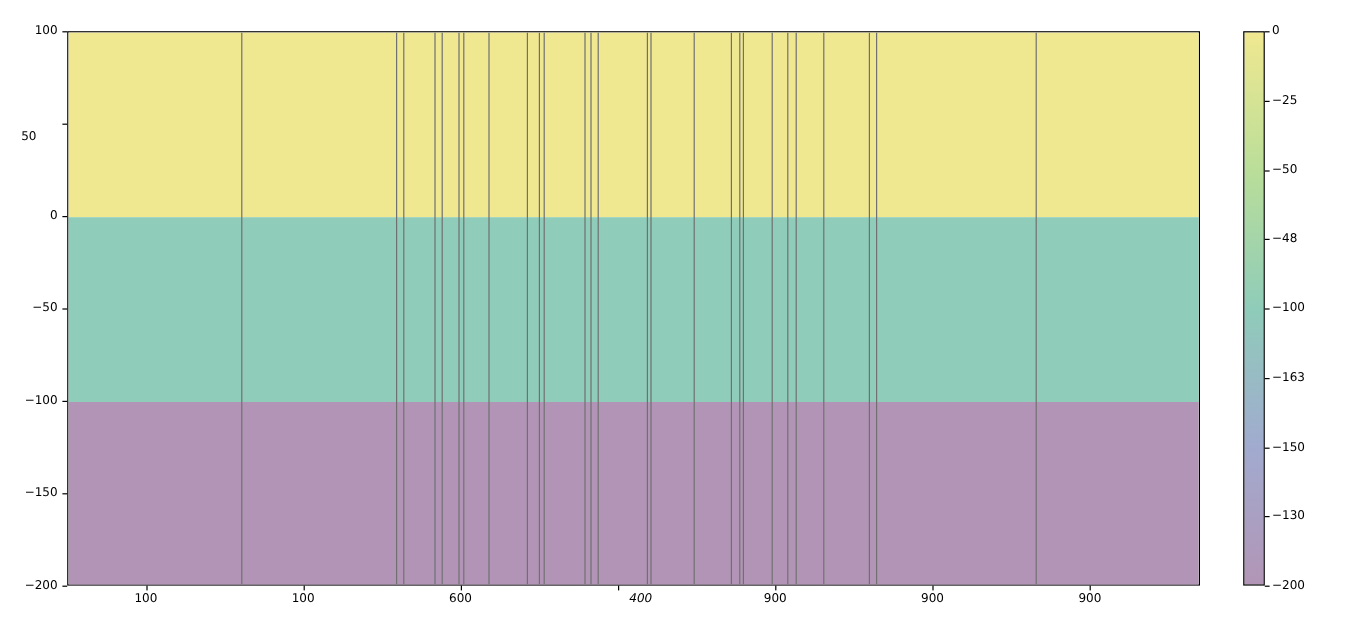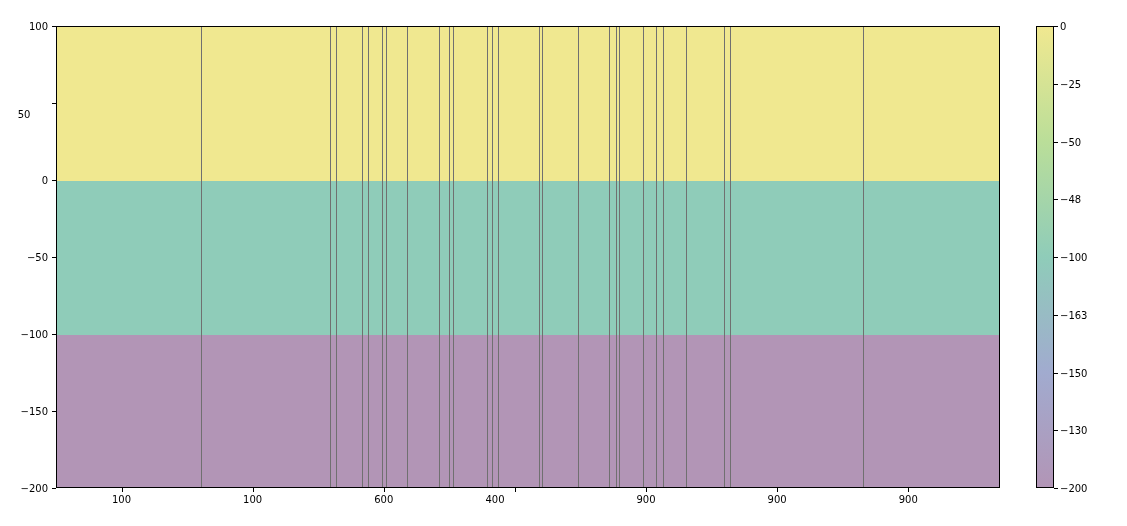--- a/index.html
+++ b/index.html
@@ -139,21 +139,21 @@
     </div>
 
   <div id="xtick-layer">
       <div class="axis-tick xtick-mark" style="left: 121.556px;"></div>
       <div class="xtick-label" style="left: 121.556px;">100</div>
       <div class="axis-tick xtick-mark" style="left: 252.667px;"></div>
       <div class="xtick-label" style="left: 252.667px;">100</div>
       <div class="axis-tick xtick-mark" style="left: 383.778px;"></div>
       <div class="xtick-label" style="left: 383.778px;">600</div>
       <div class="axis-tick xtick-mark" style="left: 514.889px;"></div>
-      <div class="xtick-label" style="left: 495px;">400</div>
+      <div class="xtick-label" style="left: 534px; font-style: italic;">400</div>
       <div class="axis-tick xtick-mark" style="left: 646px;"></div>
       <div class="xtick-label" style="left: 646px;">900</div>
       <div class="axis-tick xtick-mark" style="left: 777.111px;"></div>
       <div class="xtick-label" style="left: 777.111px;">900</div>
       <div class="axis-tick xtick-mark" style="left: 908.222px;"></div>
       <div class="xtick-label" style="left: 908.222px;">900</div>
     </div>
   <div id="ytick-layer">
       <div class="axis-tick ytick-mark" style="top: 488px;"></div>
       <div class="ytick-label" style="top: 488px;">−200</div>

